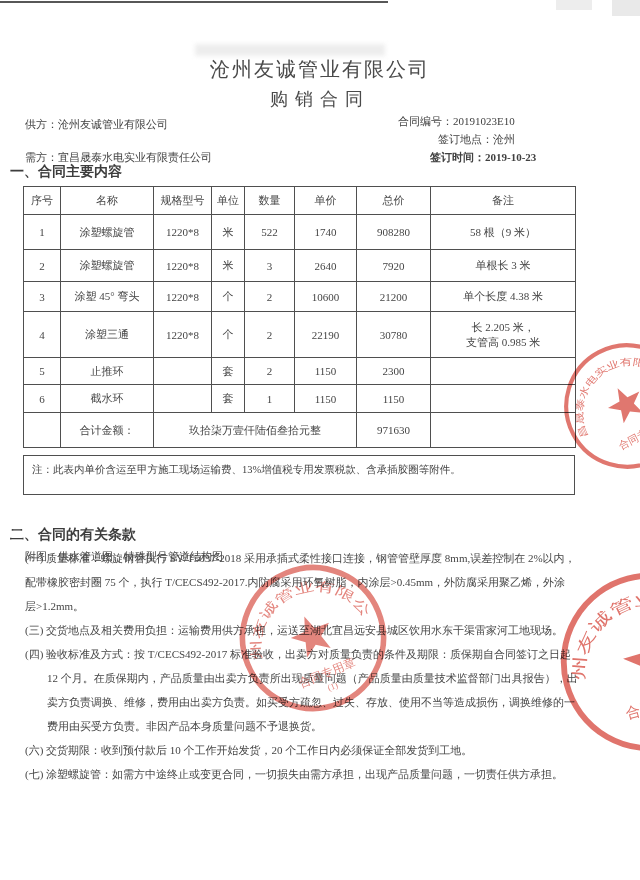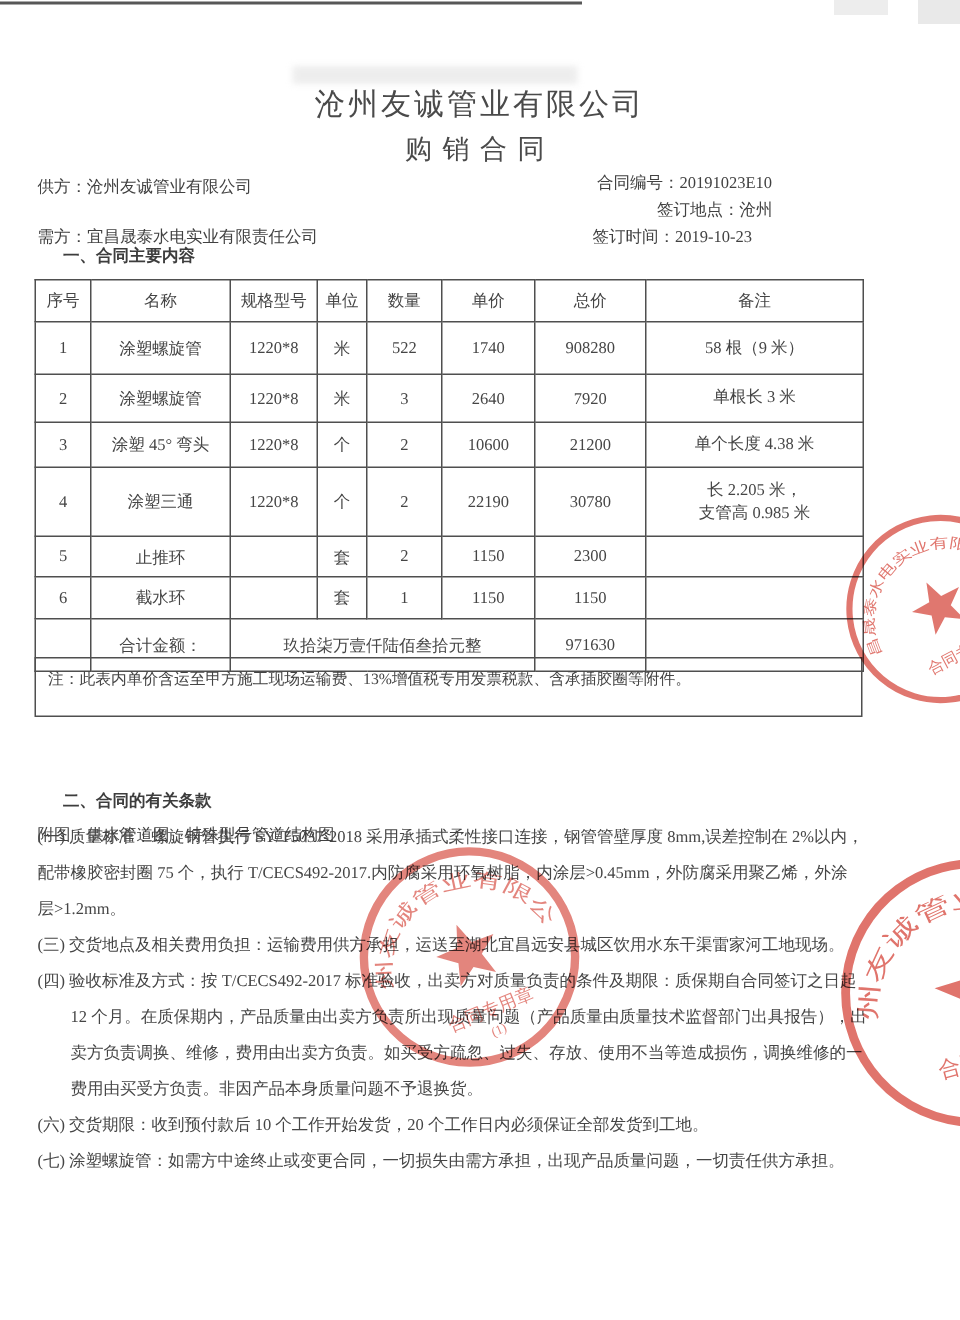--- a/index.html
+++ b/index.html
@@ -12,34 +12,34 @@
   
   .scan-top-line{position:absolute;top:1px;left:0;width:388px;height:2px;background:#3a3a3a;opacity:.85;}
   .scan-mark-a{position:absolute;top:0;left:556px;width:36px;height:10px;background:#ededed;}
   .scan-mark-b{position:absolute;top:0;left:612px;width:28px;height:16px;background:#e9e9e9;}
   .bleed-smudge{position:absolute;top:44px;left:195px;width:190px;height:12px;background:#dcdcdc;opacity:.5;filter:blur(2px);}
   
   .company-title{position:absolute;top:56px;left:0;width:640px;text-align:center;font-size:20px;letter-spacing:2px;color:#4a4a4a;}
   .doc-title{position:absolute;top:87px;left:0;width:640px;text-align:center;font-size:18px;letter-spacing:7px;color:#4a4a4a;}
   .info{position:absolute;font-size:11px;white-space:nowrap;}
   
-  .sec-heading{position:absolute;left:42px;font-size:11px;font-weight:600;color:#3d3d3d;font-family:Liberation Mono, monospace;}
+  .sec-heading{position:absolute;left:10px;font-size:14px;font-weight:600;color:#3d3d3d;font-family:Liberation Mono, monospace;}
   
   .items-wrap{position:absolute;left:23px;top:186px;}
   table.items{border-collapse:collapse;table-layout:fixed;width:552px;}
   table.items th,table.items td{
     border:1px solid #4f4f4f;text-align:center;vertical-align:middle;
     font-size:11px;font-weight:normal;padding:0 2px;color:#454545;
     overflow:hidden;
   }
   td.remark-cell{white-space:pre-line;line-height:15px;}
   tr.h-row{height:28px;} tr.r1{height:35px;} tr.r2{height:32px;} tr.r3{height:30px;}
   tr.r4{height:46px;} tr.r5{height:27px;} tr.r6{height:28px;} tr.r-total{height:35px;}
   .note-box{
-    position:absolute;left:23px;top:438px;width:534px;height:31px;
+    position:absolute;left:23px;top:455px;width:534px;height:31px;
     border:1px solid #4f4f4f;padding:7px 8px 0 8px;font-size:10.5px;color:#454545;
   }
   .attachment-note{position:absolute;left:25px;top:501px;font-size:11px;margin-top:48px;}
   
   .terms{position:absolute;left:25px;top:546px;width:600px;font-size:11px;line-height:24px;color:#454545;}
   .terms p{margin:0;white-space:pre-line;}
   .terms p.hang{padding-left:22px;text-indent:-22px;}
   .terms .tlabel{font-weight:normal;}
   
   .stamp{position:absolute;mix-blend-mode:multiply;color:#d9554b;}
@@ -59,21 +59,21 @@
   <div class="bleed-smudge"></div>
 
   <div class="company-title">沧州友诚管业有限公司</div>
   <div class="doc-title">购销合同</div>
 
   <div class="info" style="left:25px;top:117px;"><span>供方：</span><span>沧州友诚管业有限公司</span></div>
   <div class="info" style="left:25px;top:150px;"><span>需方：</span><span>宜昌晟泰水电实业有限责任公司</span></div>
 
   <div class="info" style="left:398px;top:114px;"><span>合同编号：</span><span>20191023E10</span></div>
   <div class="info" style="left:415px;top:132px;margin-left:23px;"><span>签订地点：</span><span>沧州</span></div>
-  <div class="info" style="left:395px;top:150px;"><span>签订时间：</span><span>2019-10-23</span></div>
+  <div class="info" style="left:430px;top:150px;font-weight:bold;"><span>签订时间：</span><span>2019-10-23</span></div>
 
   <div class="sec-heading" style="top:163px;">一、合同主要内容</div>
 
   <div class="items-wrap">
     <table class="items">
       <colgroup>
         <col style="width:37px">
           <col style="width:93px">
           <col style="width:58px">
           <col style="width:33px">

